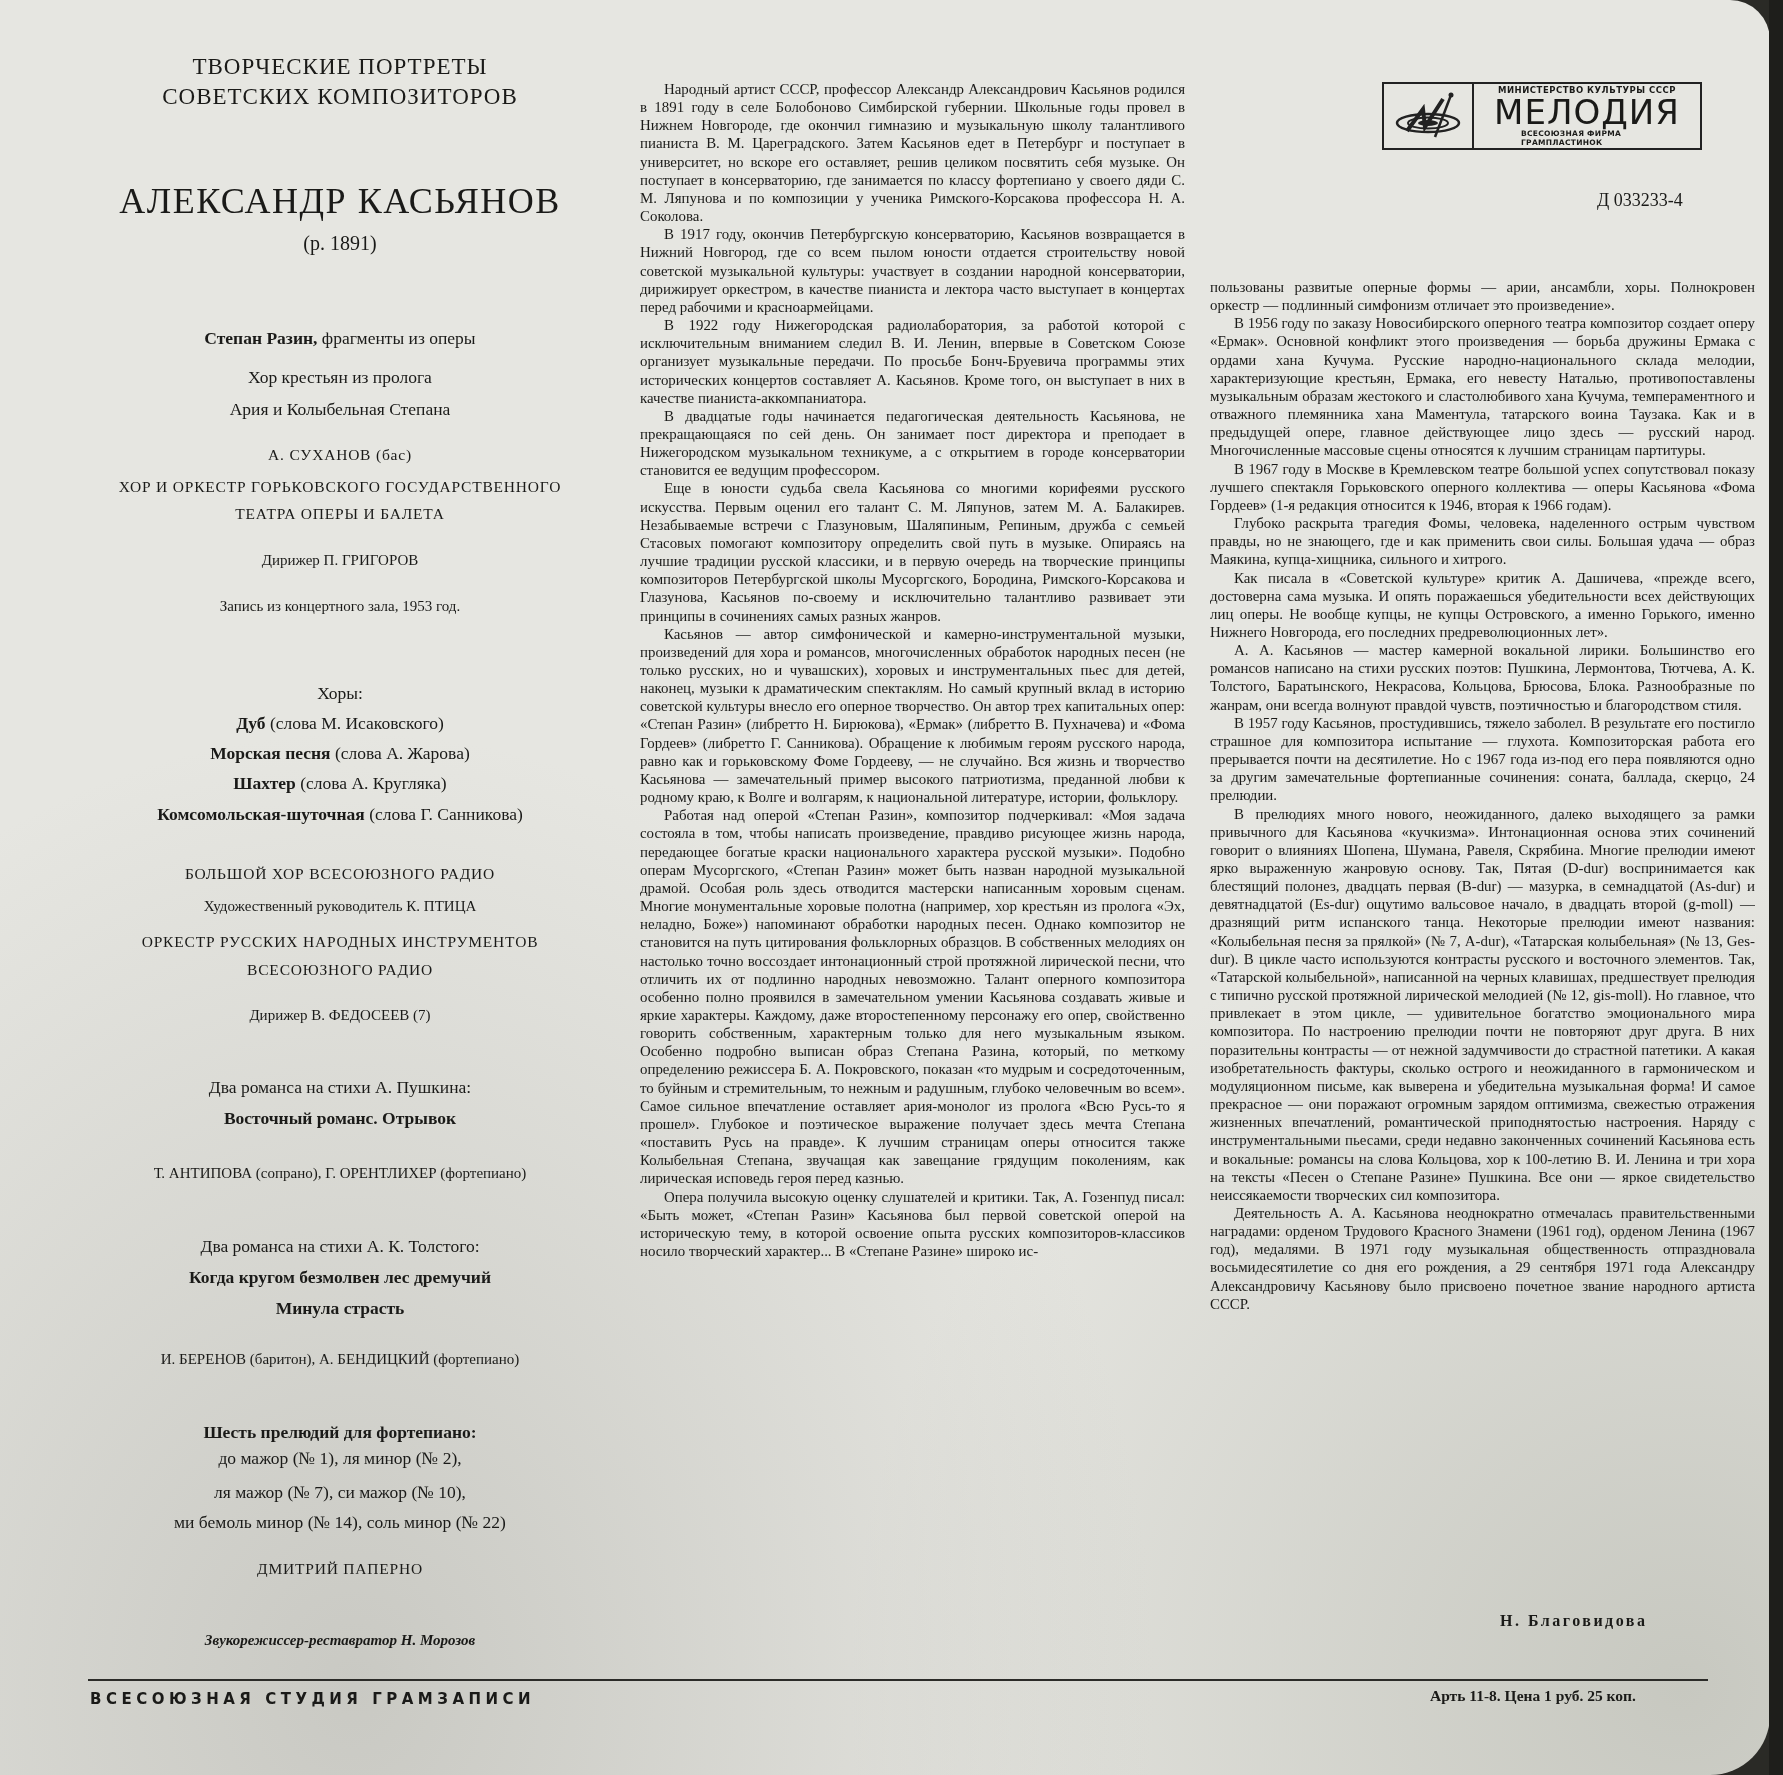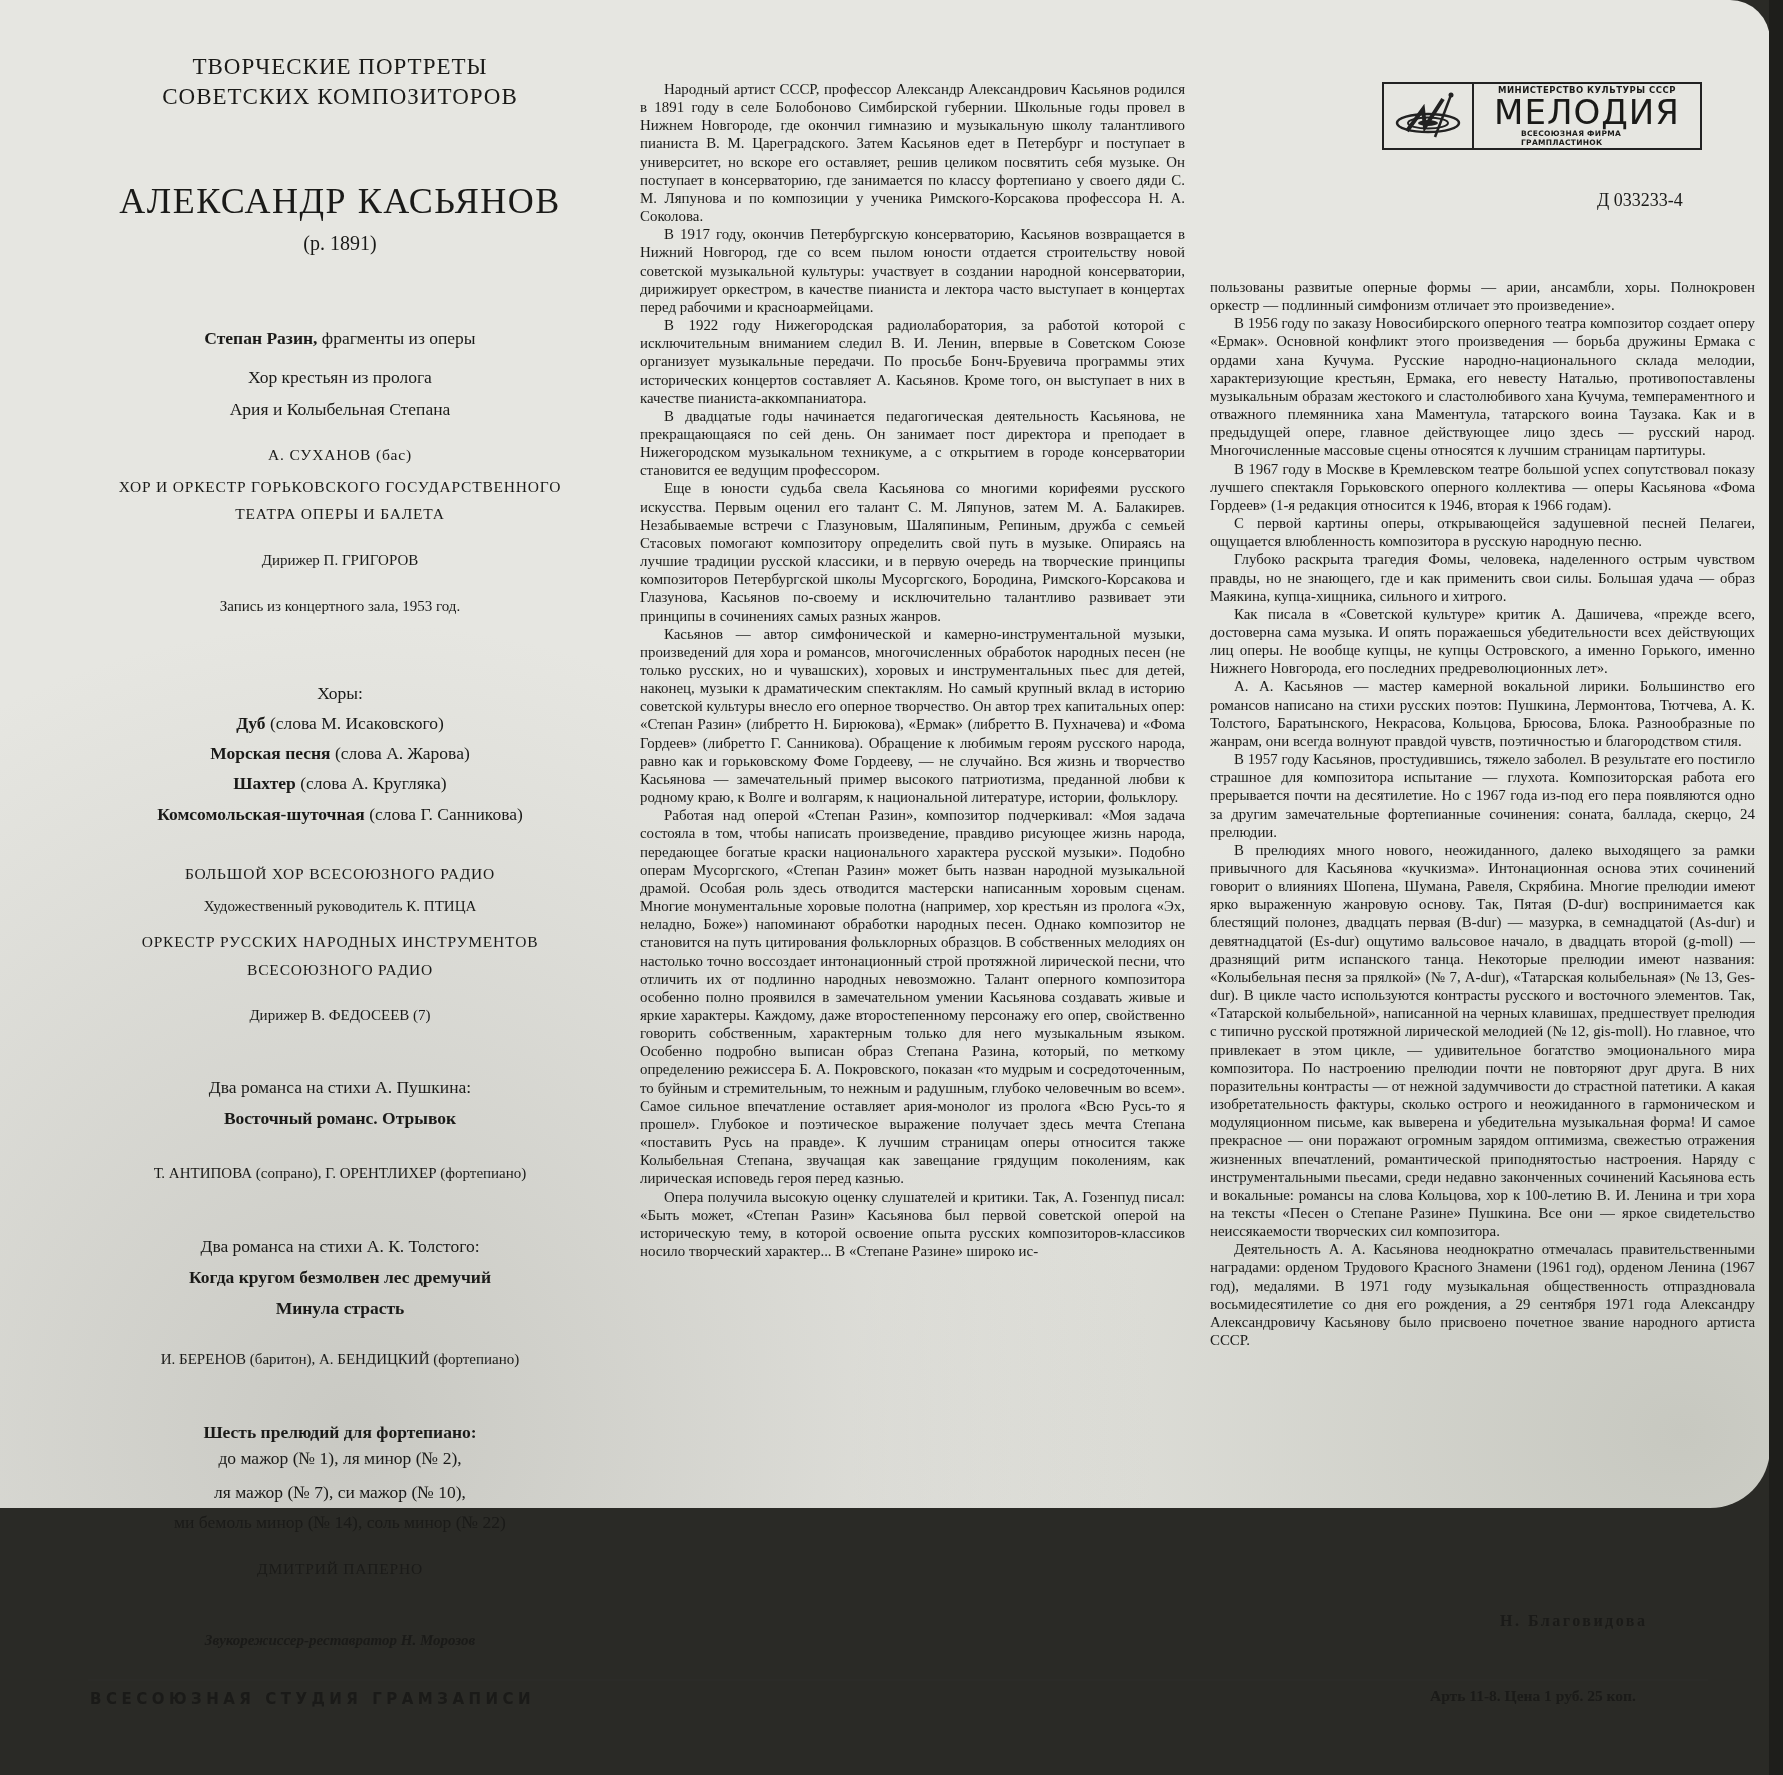--- a/index.html
+++ b/index.html
@@ -1,17 +1,17 @@
 <!DOCTYPE html>
 <html><head>
 <meta charset="utf-8">
 <style>
   html,body{margin:0;padding:0;}
   body{width:1783px;height:1775px;background:#2a2a26;overflow:hidden;position:relative;}
-  .sleeve{position:absolute;left:0;top:0;width:1770px;height:1508px;background:#e6e6e1;
+  .sleeve{position:absolute;left:0;top:0;width:1770px;height:1775px;background:#e6e6e1;
     background-image:radial-gradient(ellipse at 20% 95%, #c9c9c3 0%, rgba(201,201,195,0) 40%),
                      radial-gradient(ellipse at 95% 95%, #c7c8c0 0%, rgba(199,200,192,0) 35%);
     border-top-right-radius:40px;border-bottom-right-radius:60px;
     font-family:"Liberation Serif","DejaVu Serif",serif;color:#1a1a18;}
   .left{position:absolute;left:60px;top:0;width:560px;text-align:center;}
   .series{position:absolute;top:52px;left:0;width:100%;font-size:23px;letter-spacing:1px;line-height:30px;}
   .composer{position:absolute;top:180px;left:0;width:100%;font-size:36px;letter-spacing:1.5px;}
   .born{position:absolute;top:232px;left:0;width:100%;font-size:20px;}
   .ln{position:absolute;left:0;width:100%;font-size:17.5px;white-space:nowrap;}
   .ln.sm{font-size:15px;}
@@ -112,21 +112,20 @@
       <div class="t2">МЕЛОДИЯ</div>
       <div class="t3">ВСЕСОЮЗНАЯ ФИРМА ГРАМПЛАСТИНОК</div>
     </div>
   </div>
   <div class="catno">Д 033233-4</div>
 
   <div class="col col3">
     <p style="text-indent:0">пользованы развитые оперные формы — арии, ансамбли, хоры. Полнокровен оркестр — подлинный симфонизм отличает это произведение».</p>
     <p>В 1956 году по заказу Новосибирского оперного театра композитор создает оперу «Ермак». Основной конфликт этого произведения — борьба дружины Ермака с ордами хана Кучума. Русские народно-национального склада мелодии, характеризующие крестьян, Ермака, его невесту Наталью, противопоставлены музыкальным образам жестокого и сластолюбивого хана Кучума, темпераментного и отважного племянника хана Маментула, татарского воина Таузака. Как и в предыдущей опере, главное действующее лицо здесь — русский народ. Многочисленные массовые сцены относятся к лучшим страницам партитуры.</p>
     <p>В 1967 году в Москве в Кремлевском театре большой успех сопутствовал показу лучшего спектакля Горьковского оперного коллектива — оперы Касьянова «Фома Гордеев» (1-я редакция относится к 1946, вторая к 1966 годам).</p>
-    <p>С первой картины оперы, открывающейся задушевной песней Пелагеи, ощущается влюбленность композитора в русскую народную песню.</p>
     <p>Глубоко раскрыта трагедия Фомы, человека, наделенного острым чувством правды, но не знающего, где и как применить свои силы. Большая удача — образ Маякина, купца-хищника, сильного и хитрого.</p>
     <p>Как писала в «Советской культуре» критик А. Дашичева, «прежде всего, достоверна сама музыка. И опять поражаешься убедительности всех действующих лиц оперы. Не вообще купцы, не купцы Островского, а именно Горького, именно Нижнего Новгорода, его последних предреволюционных лет».</p>
     <p>А. А. Касьянов — мастер камерной вокальной лирики. Большинство его романсов написано на стихи русских поэтов: Пушкина, Лермонтова, Тютчева, А. К. Толстого, Баратынского, Некрасова, Кольцова, Брюсова, Блока. Разнообразные по жанрам, они всегда волнуют правдой чувств, поэтичностью и благородством стиля.</p>
     <p>В 1957 году Касьянов, простудившись, тяжело заболел. В результате его постигло страшное для композитора испытание — глухота. Композиторская работа его прерывается почти на десятилетие. Но с 1967 года из-под его пера появляются одно за другим замечательные фортепианные сочинения: соната, баллада, скерцо, 24 прелюдии.</p>
     <p>В прелюдиях много нового, неожиданного, далеко выходящего за рамки привычного для Касьянова «кучкизма». Интонационная основа этих сочинений говорит о влияниях Шопена, Шумана, Равеля, Скрябина. Многие прелюдии имеют ярко выраженную жанровую основу. Так, Пятая (D-dur) воспринимается как блестящий полонез, двадцать первая (B-dur) — мазурка, в семнадцатой (As-dur) и девятнадцатой (Es-dur) ощутимо вальсовое начало, в двадцать второй (g-moll) — дразнящий ритм испанского танца. Некоторые прелюдии имеют названия: «Колыбельная песня за прялкой» (№ 7, A-dur), «Татарская колыбельная» (№ 13, Ges-dur). В цикле часто используются контрасты русского и восточного элементов. Так, «Татарской колыбельной», написанной на черных клавишах, предшествует прелюдия с типично русской протяжной лирической мелодией (№ 12, gis-moll). Но главное, что привлекает в этом цикле, — удивительное богатство эмоционального мира композитора. По настроению прелюдии почти не повторяют друг друга. В них поразительны контрасты — от нежной задумчивости до страстной патетики. А какая изобретательность фактуры, сколько острого и неожиданного в гармоническом и модуляционном письме, как выверена и убедительна музыкальная форма! И самое прекрасное — они поражают огромным зарядом оптимизма, свежестью отражения жизненных впечатлений, романтической приподнятостью настроения. Наряду с инструментальными пьесами, среди недавно законченных сочинений Касьянова есть и вокальные: романсы на слова Кольцова, хор к 100-летию В. И. Ленина и три хора на тексты «Песен о Степане Разине» Пушкина. Все они — яркое свидетельство неиссякаемости творческих сил композитора.</p>
     <p>Деятельность А. А. Касьянова неоднократно отмечалась правительственными наградами: орденом Трудового Красного Знамени (1961 год), орденом Ленина (1967 год), медалями. В 1971 году музыкальная общественность отпраздновала восьмидесятилетие со дня его рождения, а 29 сентября 1971 года Александру Александровичу Касьянову было присвоено почетное звание народного артиста СССР.</p>
   </div>
   <div class="sign">Н. Благовидова</div>
 
   <div class="rule" style="left:88px;top:1679px;width:1620px;"></div>

